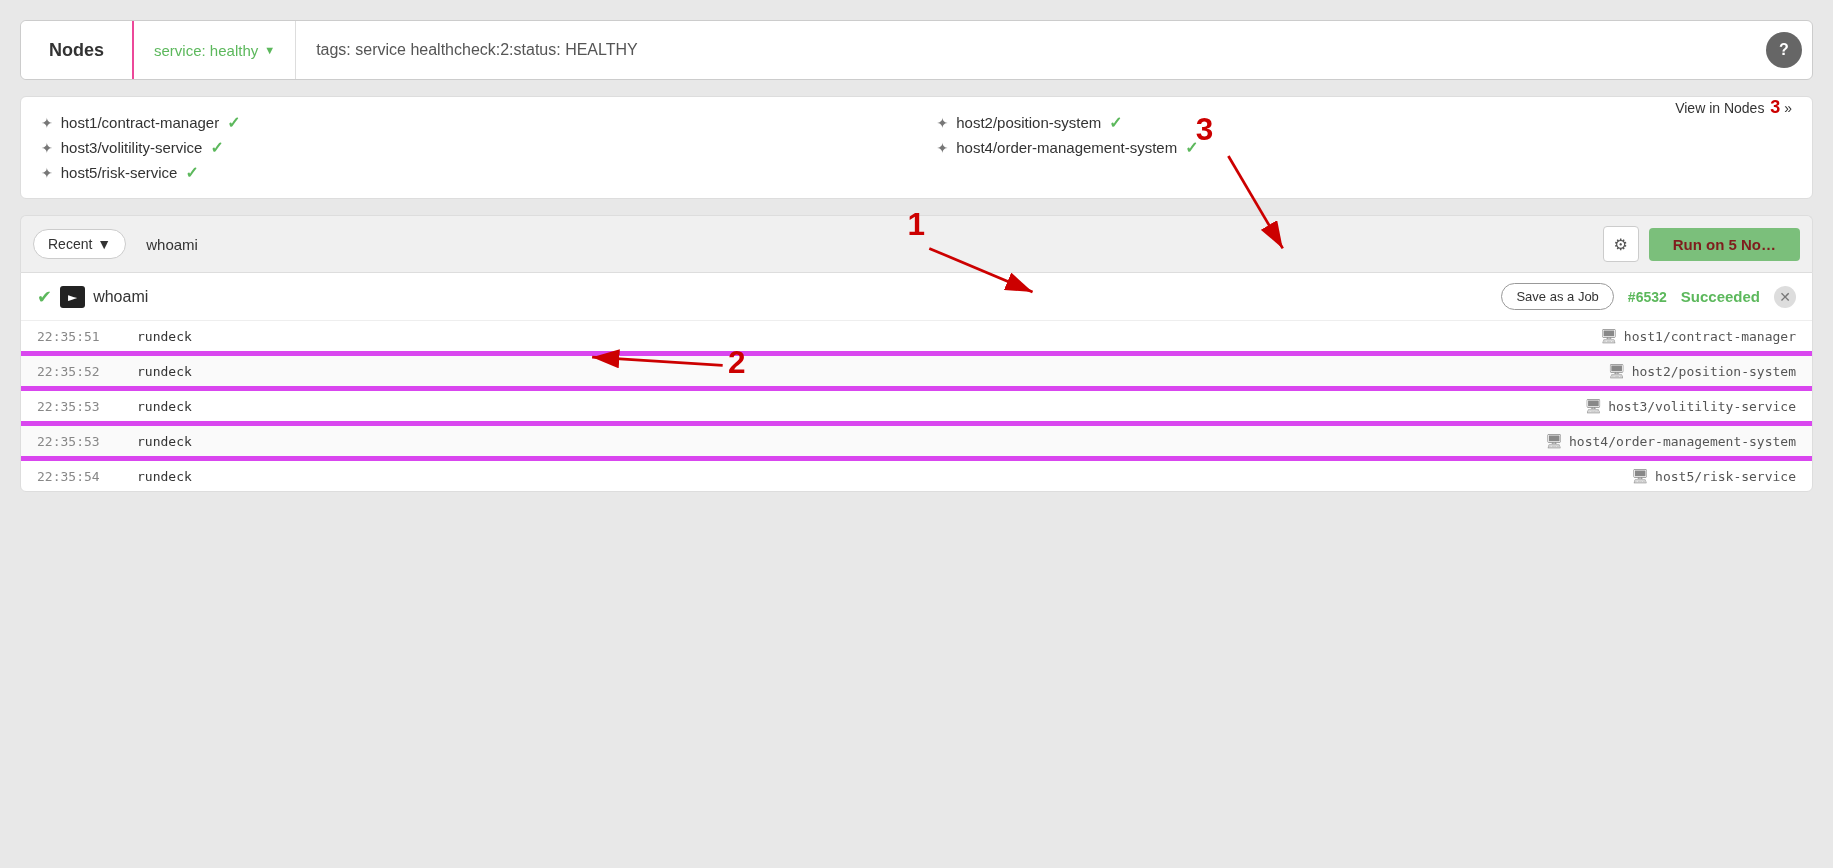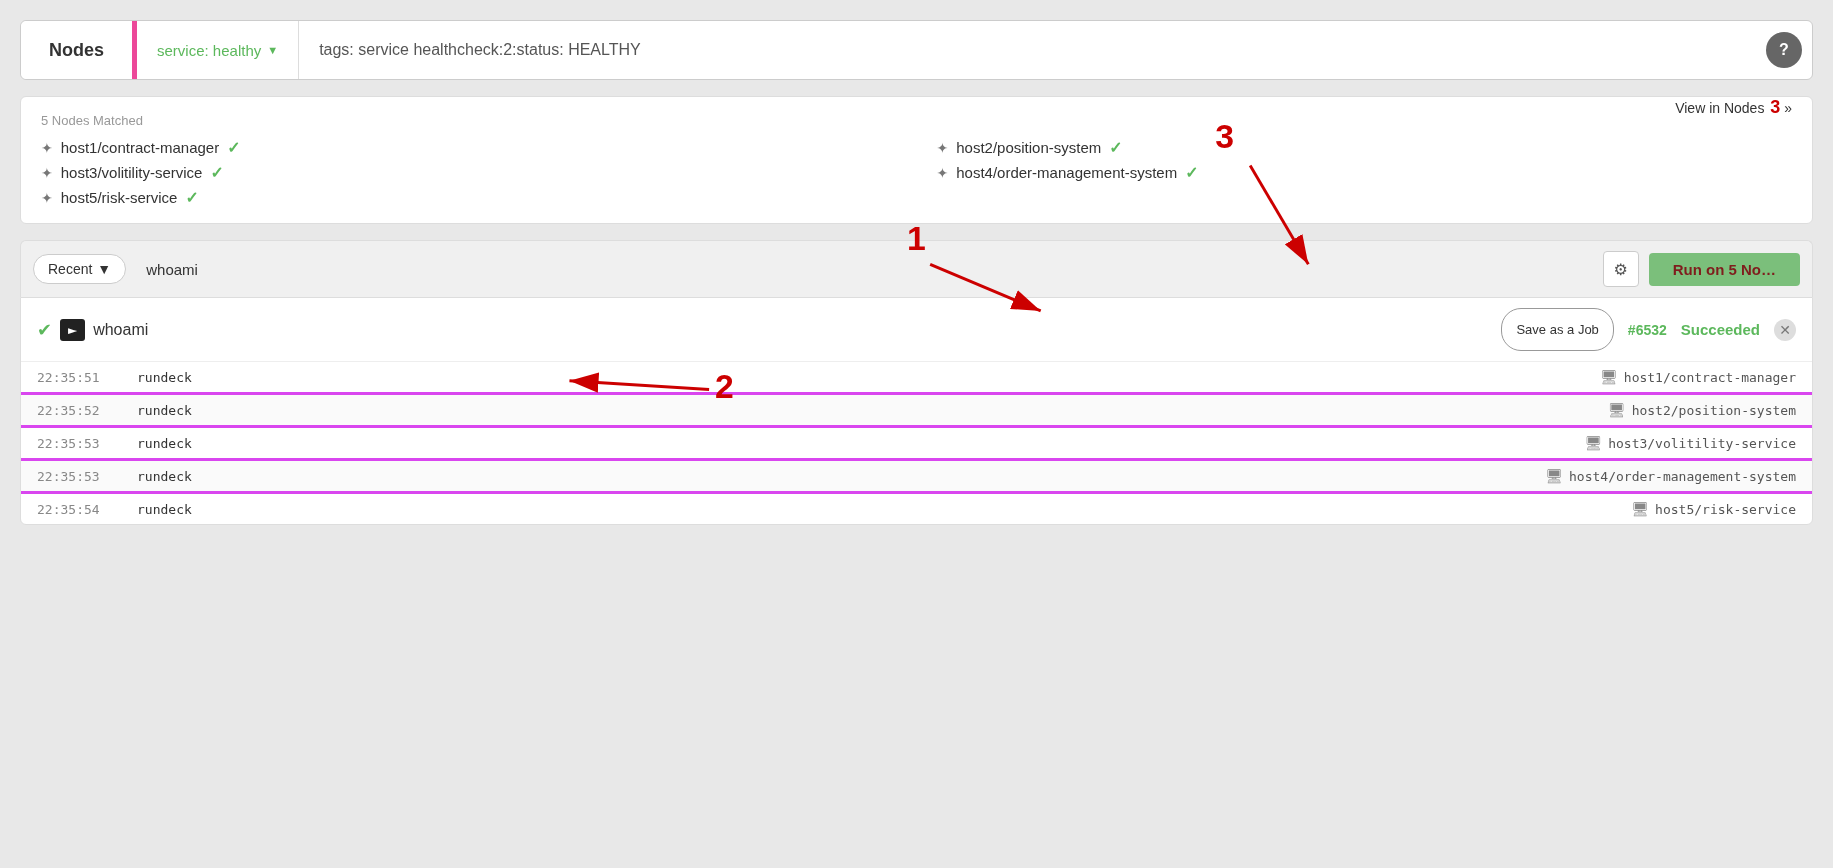--- a/index.html
+++ b/index.html
@@ -22,21 +22,21 @@
       border-radius: 6px;
       overflow: visible;
       margin-bottom: 16px;
       height: 60px;
     }
     .search-bar .nodes-btn {
       padding: 0 28px;
       height: 100%;
       background: #fff;
       border: none;
-      border-right: 5px solid #ec4899;
+      border-right: 2px solid #ec4899;
       font-size: 18px;
       font-weight: 600;
       color: #333;
       cursor: pointer;
       border-radius: 6px 0 0 6px;
       white-space: nowrap;
     }
     .search-bar .filter-btn {
       padding: 4px 20px;
       height: 100%;
@@ -245,21 +245,21 @@
       font-weight: 500;
       color: #333;
     }
     .output-header-right {
       margin-left: auto;
       display: flex;
       align-items: center;
       gap: 14px;
     }
     .save-job-btn {
-      padding: 13px 14px;
+      padding: 5px 14px;
       background: #fff;
       border: 1px solid #999;
       border-radius: 20px;
       font-size: 13px;
       cursor: pointer;
       color: #333;
     }
     .execution-link {
       color: #5cb85c;
       font-size: 14px;
@@ -288,21 +288,21 @@
 
     
     .output-rows {
       font-family: monospace;
       font-size: 13px;
     }
     .output-row {
       display: flex;
       align-items: center;
       padding: 7px 16px;
-      border-bottom: 3px solid #d946ef;
+      border-bottom: 5px solid #d946ef;
     }
     .output-row:last-child { border-bottom: none; }
     .output-row.alt { background: #fafafa; }
     .ts {
       color: #888;
       min-width: 80px;
     }
     .output-text {
       flex: 1;
       padding-left: 20px;
@@ -332,21 +332,20 @@
     <button class="nodes-btn">Nodes</button>
     <button class="filter-btn">
       <span>service: healthy</span>
       <span class="chevron">▼</span>
     </button>
     <input class="query-text" type="text" value="tags: service healthcheck:2:status: HEALTHY" style="">
     <button class="help-btn">?</button>
   </div>
 
   <div class="nodes-panel">
-    <div class="matched-count">5 Nodes Matched</div>
     <div class="nodes-grid">
       <div class="node-item">
         <span class="node-icon">✦</span>
         <span>host1/contract-manager</span>
         <span class="check-icon">✓</span>
       </div>
       <div class="node-item">
         <span class="node-icon">✦</span>
         <span>host2/position-system</span>
         <span class="check-icon">✓</span>

